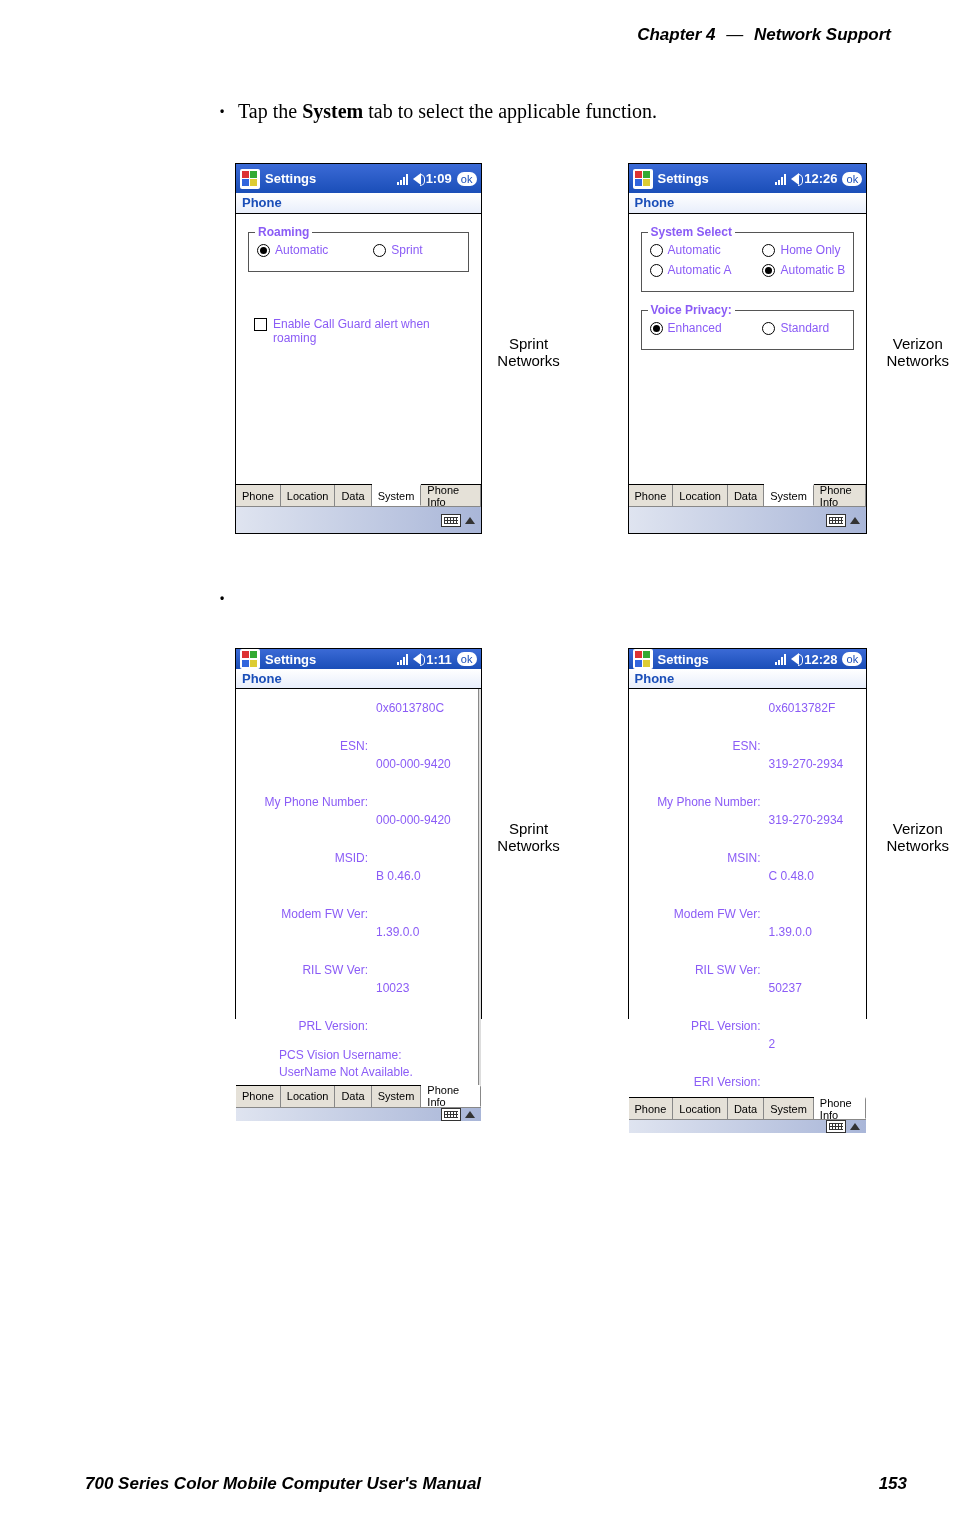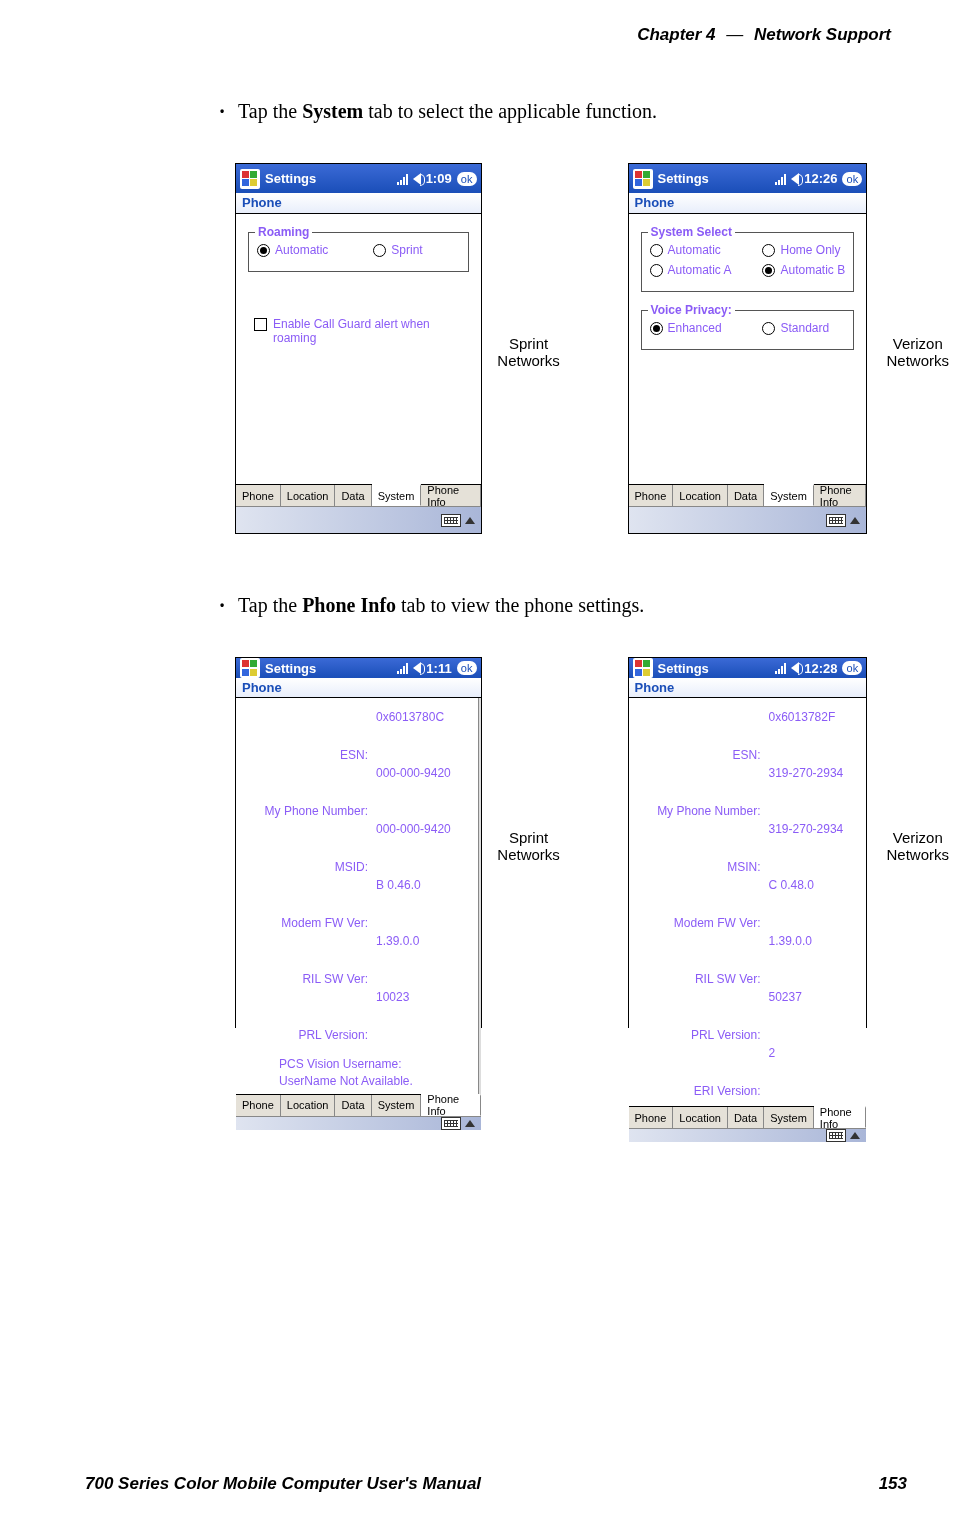--- a/index.html
+++ b/index.html
@@ -321,23 +321,20 @@
           <div class="kbd-icon"></div>
           <div class="up-tri"></div>
         </div>
       </div>
       <div class="caption">Verizon Networks</div>
     </div>
   </div>
 
   <div class="bullet-row">
     <div class="bullet-dot">•</div>
-    <div>
-      <span>Tap the </span><span class="bold">Phone Info</span><span> tab to view the phone settings.</span>
-    </div>
   </div>
 
   <div class="screens-row">
 
     <div class="screen-col">
       <div class="screen">
         <div class="titlebar">
           <div class="start-flag">
               <span class="fR"></span>
               <span class="fG"></span>

